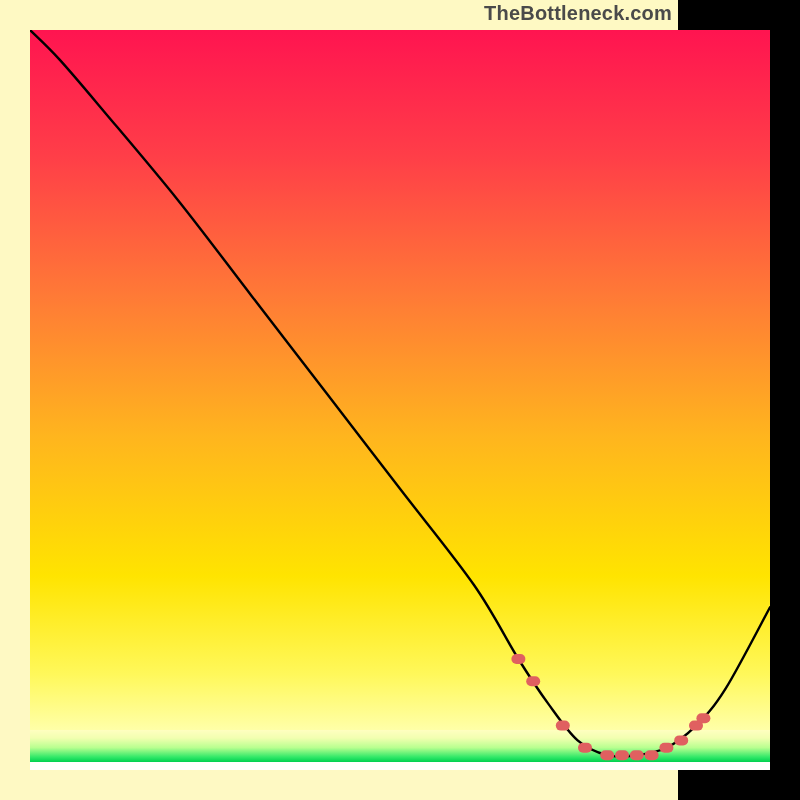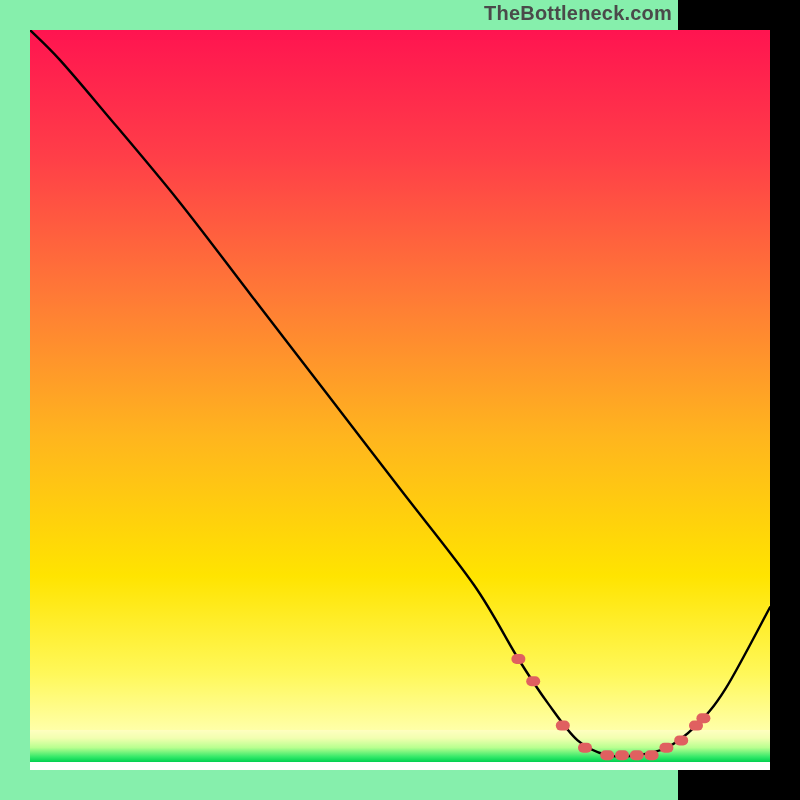--- a/index.html
+++ b/index.html
@@ -8,21 +8,21 @@
     width: 800px;
     height: 800px;
     background: #000;
     overflow: hidden;
     font-family: Arial, Helvetica, sans-serif;
   }
   .page {
     position: relative;
     width: 678px;
     height: 800px;
-    background: #86efac;
+    background: #fef9c3;
     text-decoration: underline;
   }
   .watermark {
     position: absolute;
     top: 2px;
     right: 6px;
     color: #4a4a4a;
     font-size: 20px;
     font-weight: 600;
     letter-spacing: 0.2px;

